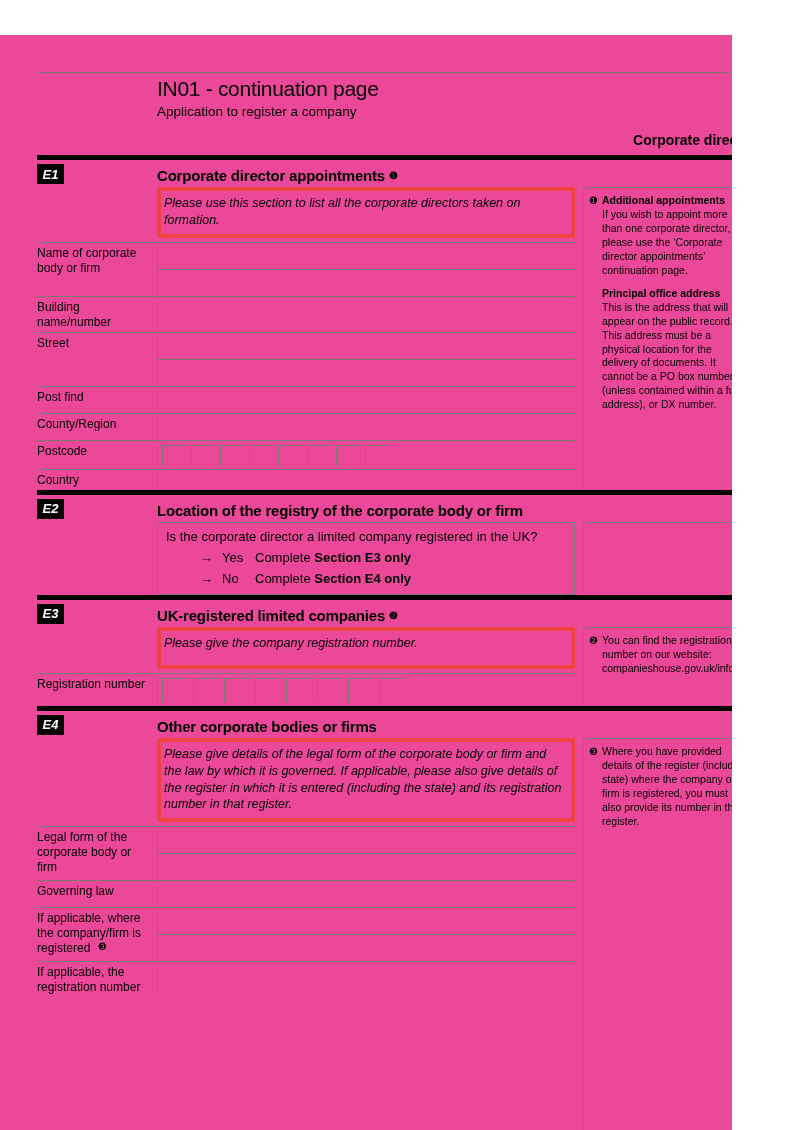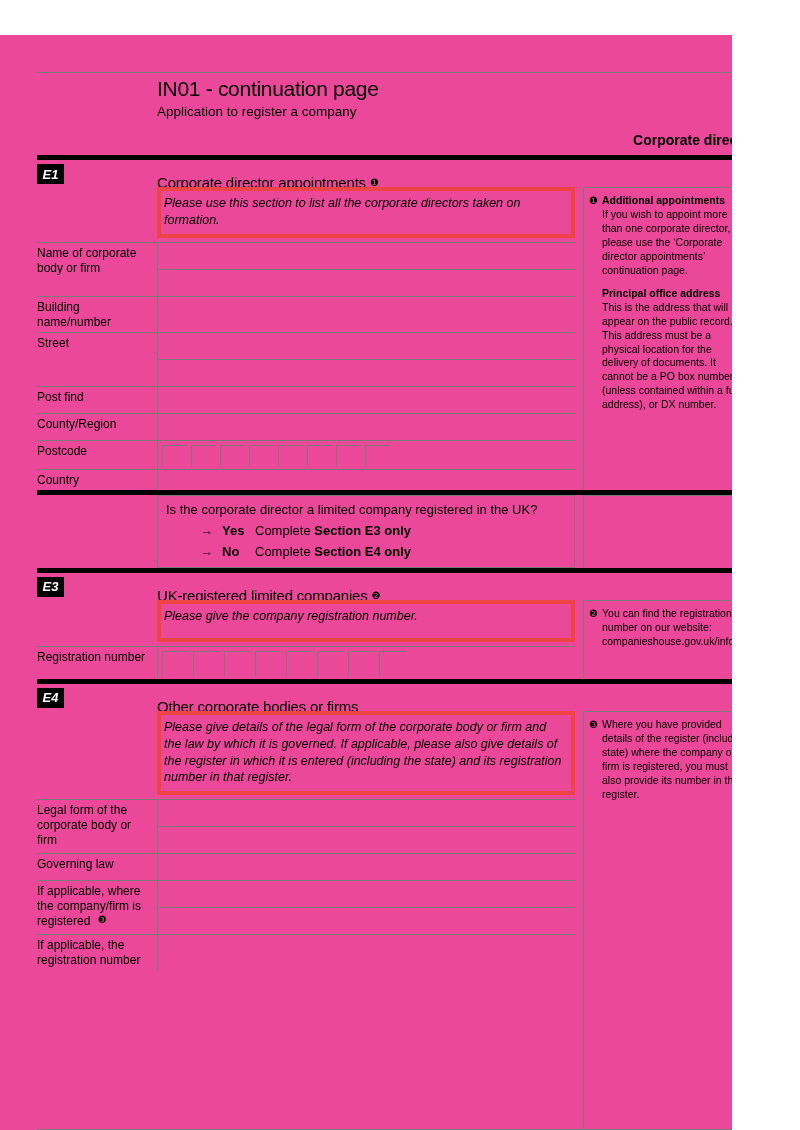--- a/index.html
+++ b/index.html
@@ -9,21 +9,21 @@
   .frame{box-sizing:border-box;border-top:1px solid #7a7a7a;border-right:1px solid #7a7a7a;border-bottom:1px solid #7a7a7a;}
   .header{padding:4px 0 2px 120px;}
   .title{font-size:21px;letter-spacing:-0.3px;}
   .subtitle{font-size:13.5px;margin-top:3px;}
   .group-heading{font-weight:bold;font-size:14px;margin:11px 0 7px 0;text-align:right;}
   .sec-bar{height:5px;background:#000;}
   .sec-head{display:flex;height:27px;}
   .badge-col{width:120px;font-style:italic;}
   .badge{width:27px;height:20px;background:#000;color:#fff;font-weight:bold;font-size:13px;
          display:flex;align-items:center;justify-content:center;margin-top:4px;}
-  .sec-title{font-size:15px;font-weight:normal;padding-top:14px;letter-spacing:-0.2px;}
+  .sec-title{font-size:15px;font-weight:bold;padding-top:7px;letter-spacing:-0.2px;}
   .tmark{font-size:10px;vertical-align:2px;margin-left:4px;}
   .sec-body{display:flex;align-items:stretch;}
   .left{width:538px;}
   .notes{width:174px;margin-left:8px;display:flex;}
   .notes-box{flex:1;box-sizing:border-box;border-left:1px solid #7a7a7a;border-top:1px solid #7a7a7a;
              padding:6px 6px 6px 5px;font-size:10.5px;line-height:1.33;}
   .note-flex{display:flex;}
   .note-marker{width:13px;font-size:10px;flex:0 0 13px;}
   .note-body{flex:1;}
   .note-h{font-weight:bold;}
@@ -37,21 +37,21 @@
   .fcells{width:418px;box-sizing:border-box;border-left:1px solid #7a7a7a;display:flex;flex-direction:column;}
   .fcell{height:26px;}
   .fcell + .fcell{border-top:1px solid #7a7a7a;}
   .fcell.short{height:18px;}
   .combs{display:flex;padding:4px 0 3px 4px;}
   .comb{width:24px;height:20px;border-left:1px solid #7a7a7a;border-top:1px solid #7a7a7a;margin-right:4px;}
   .comb.big{width:26px;height:24px;}
   .choicebox{margin-left:120px;width:418px;box-sizing:border-box;border:1px solid #7a7a7a;
              padding:6px 8px 8px 8px;font-size:13px;min-height:64px;}
   .option{display:flex;margin-top:6px;margin-left:34px;gap:9px;}
-  .opt-answer{font-weight:bold;width:24px;}
+  .opt-answer{font-weight:normal;width:24px;}
   .opt-target{font-weight:bold;}
   .e4-body{min-height:418px;}
   .footer{margin-top:9px;text-align:right;}
   .f-version{font-size:10.5px;}
   .f-brand{font-size:13.5px;margin-left:5px;}
 </style>
 </head>
 <body>
 
 <div class="page">
@@ -149,20 +149,26 @@
                   <p class="note-p last">This is the address that will appear on the public record. This address must be a physical location for the delivery of documents. It cannot be a PO box number (unless contained within a full address), or DX number.</p>
                 </div>
               </div>
             </div>
           </aside>
         </div>
       </section>
 
       <section>
         <div class="sec-bar"></div>
+        <div class="sec-head">
+          <div class="badge-col">
+            <div class="badge">E2</div>
+          </div>
+          <div class="sec-title">Location of the registry of the corporate body or firm</div>
+        </div>
         <div class="sec-body">
           <div class="left">
             <div class="choicebox">
               <div>Is the corporate director a limited company registered in the UK?</div>
               <div class="option">
                 <span>→</span>
                 <span class="opt-answer">Yes</span>
                 <span><span>Complete</span> <span class="opt-target">Section E3 only</span></span>
               </div>
               <div class="option">

